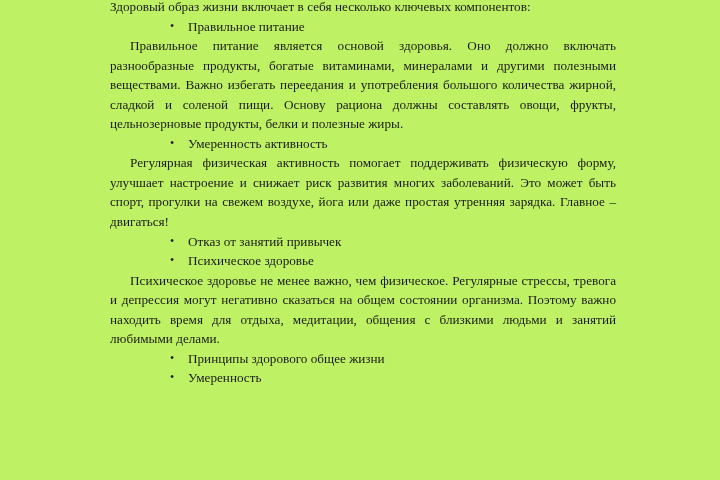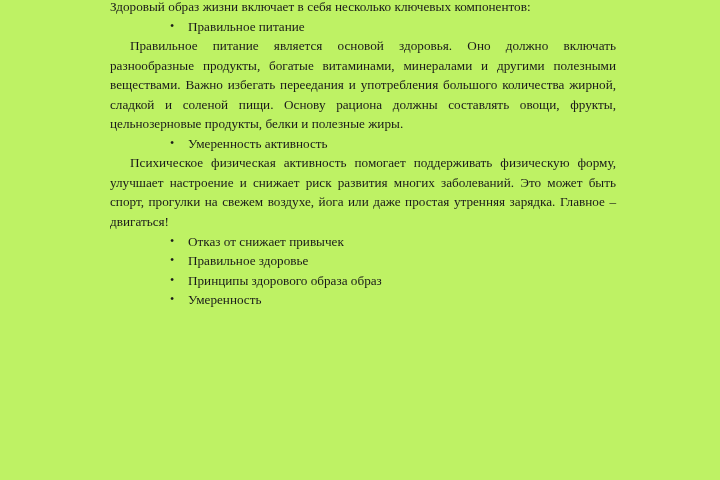--- a/index.html
+++ b/index.html
@@ -86,39 +86,40 @@
     </ul>
 
     <p class="para">Правильное питание является основой здоровья. Оно должно включать разнообразные продукты, богатые витаминами, минералами и другими полезными веществами. Важно избегать переедания и употребления большого количества жирной, сладкой и соленой пищи. Основу рациона должны составлять овощи, фрукты, цельнозерновые продукты, белки и полезные жиры.</p>
 
     <ul class="bullets">
       <li class="bullet">
         <span class="bullet-label">Умеренность активность</span>
       </li>
     </ul>
 
-    <p class="para">Психическое физическая активность помогает поддерживать физическую форму, улучшает настроение и снижает риск развития многих заболеваний. Это может быть спорт, прогулки на свежем воздухе, йога или даже простая утренняя зарядка. Главное – двигаться!</p>
+    <p class="para">Регулярная физическая активность помогает поддерживать физическую форму, улучшает настроение и снижает риск развития многих заболеваний. Это может быть спорт, прогулки на свежем воздухе, йога или даже простая утренняя зарядка. Главное – двигаться!</p>
 
     <ul class="bullets">
       <li class="bullet">
-        <span class="bullet-label">Отказ от снижает привычек</span>
+        <span class="bullet-label">Отказ от занятий привычек</span>
       </li>
     </ul>
 
 
     <ul class="bullets">
       <li class="bullet">
-        <span class="bullet-label">Правильное здоровье</span>
+        <span class="bullet-label">Психическое здоровье</span>
       </li>
     </ul>
 
+    <p class="para">Психическое здоровье не менее важно, чем физическое. Регулярные стрессы, тревога и депрессия могут негативно сказаться на общем состоянии организма. Поэтому важно находить время для отдыха, медитации, общения с близкими людьми и занятий любимыми делами.</p>
 
     <ul class="bullets">
       <li class="bullet">
-        <span class="bullet-label">Принципы здорового образа образ</span>
+        <span class="bullet-label">Принципы здорового общее жизни</span>
       </li>
     </ul>
 
 
     <ul class="bullets">
       <li class="bullet">
         <span class="bullet-label">Умеренность</span>
       </li>
     </ul>
 

